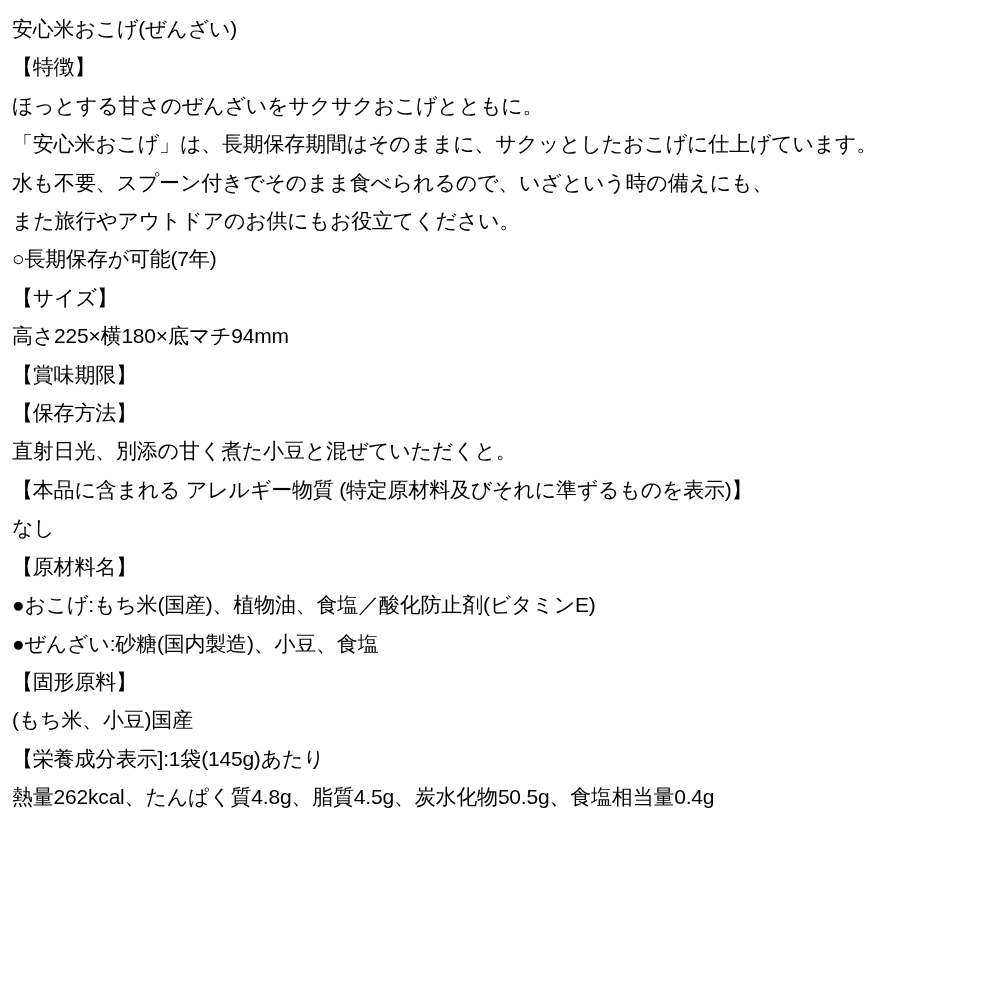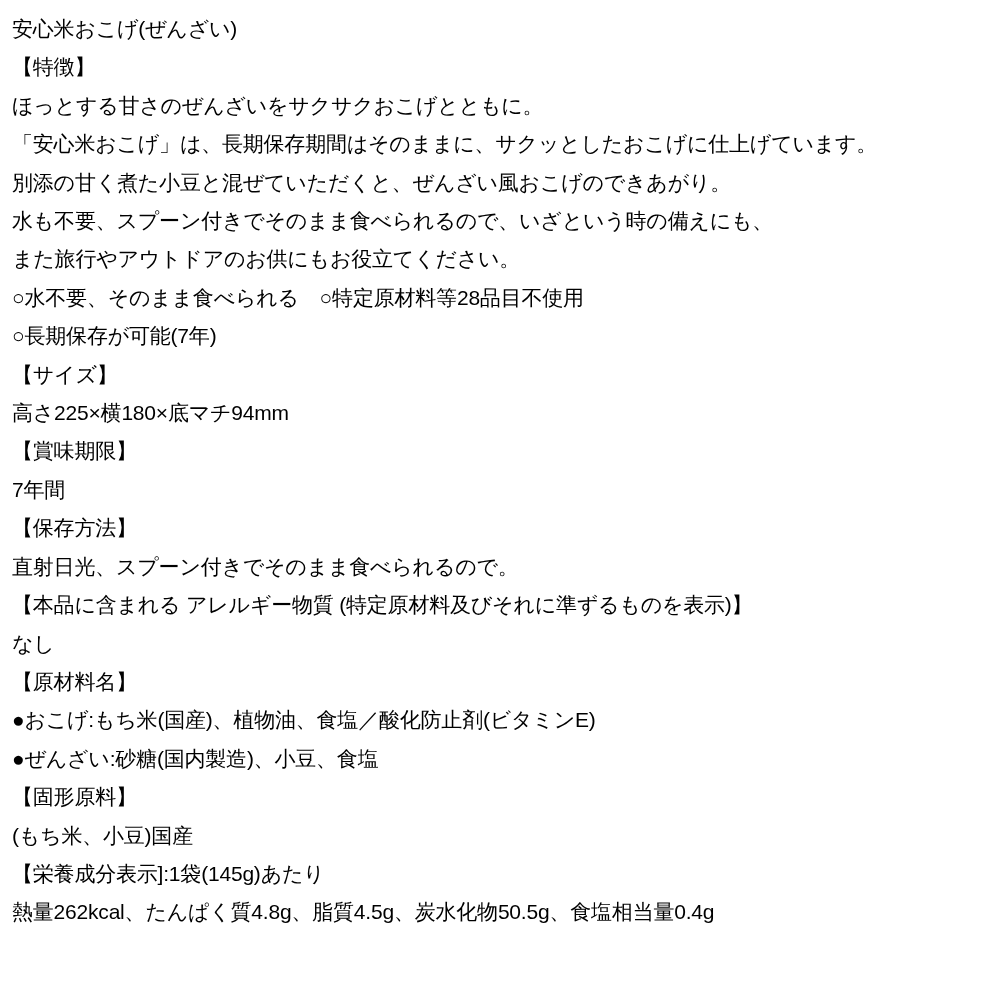--- a/index.html
+++ b/index.html
@@ -30,31 +30,28 @@
   }
 </style>
 </head>
 <body>
 
 <div id="product-description">
     <div class="line title">安心米おこげ(ぜんざい)</div>
     <div class="line heading">【特徴】</div>
     <div class="line">ほっとする甘さのぜんざいをサクサクおこげとともに。</div>
     <div class="line">「安心米おこげ」は、長期保存期間はそのままに、サクッとしたおこげに仕上げています。</div>
-    <div class="line">別添の甘く煮た小豆と混ぜていただくと、ぜんざい風おこげのできあがり。</div>
     <div class="line">水も不要、スプーン付きでそのまま食べられるので、いざという時の備えにも、</div>
     <div class="line">また旅行やアウトドアのお供にもお役立てください。</div>
-    <div class="line">○水不要、そのまま食べられる　○特定原材料等28品目不使用</div>
     <div class="line">○長期保存が可能(7年)</div>
     <div class="line heading">【サイズ】</div>
     <div class="line">高さ225×横180×底マチ94mm</div>
     <div class="line heading">【賞味期限】</div>
-    <div class="line">7年間</div>
     <div class="line heading">【保存方法】</div>
-    <div class="line">直射日光、スプーン付きでそのまま食べられるので。</div>
+    <div class="line">直射日光、別添の甘く煮た小豆と混ぜていただくと。</div>
     <div class="line heading">【本品に含まれる アレルギー物質 (特定原材料及びそれに準ずるものを表示)】</div>
     <div class="line">なし</div>
     <div class="line heading">【原材料名】</div>
     <div class="line">●おこげ:もち米(国産)、植物油、食塩／酸化防止剤(ビタミンE)</div>
     <div class="line">●ぜんざい:砂糖(国内製造)、小豆、食塩</div>
     <div class="line heading">【固形原料】</div>
     <div class="line">(もち米、小豆)国産</div>
     <div class="line heading">【栄養成分表示]:1袋(145g)あたり</div>
     <div class="line">熱量262kcal、たんぱく質4.8g、脂質4.5g、炭水化物50.5g、食塩相当量0.4g</div>
   </div>

